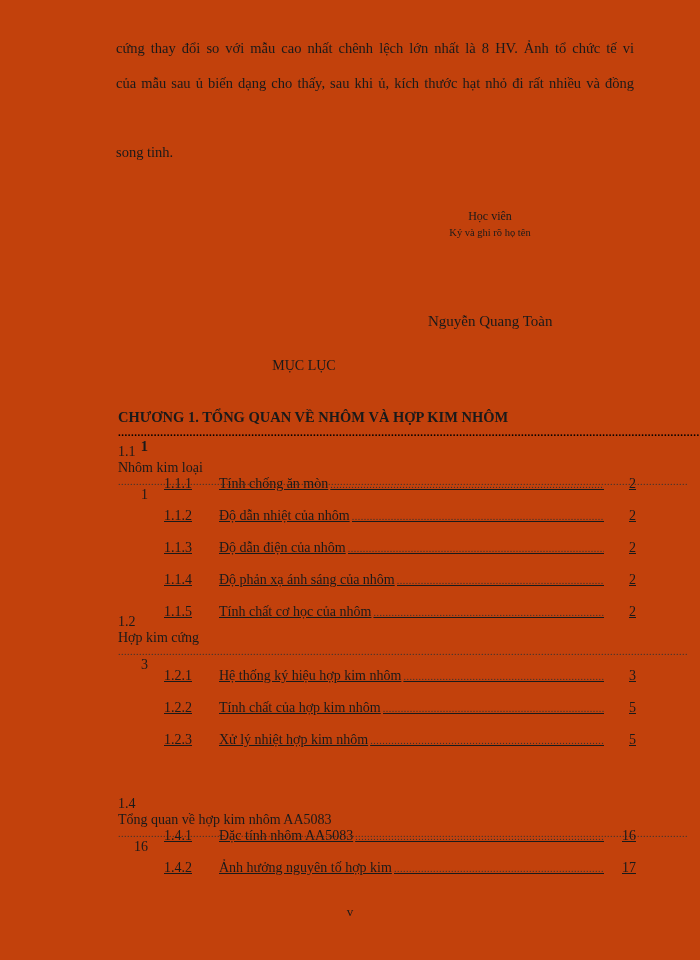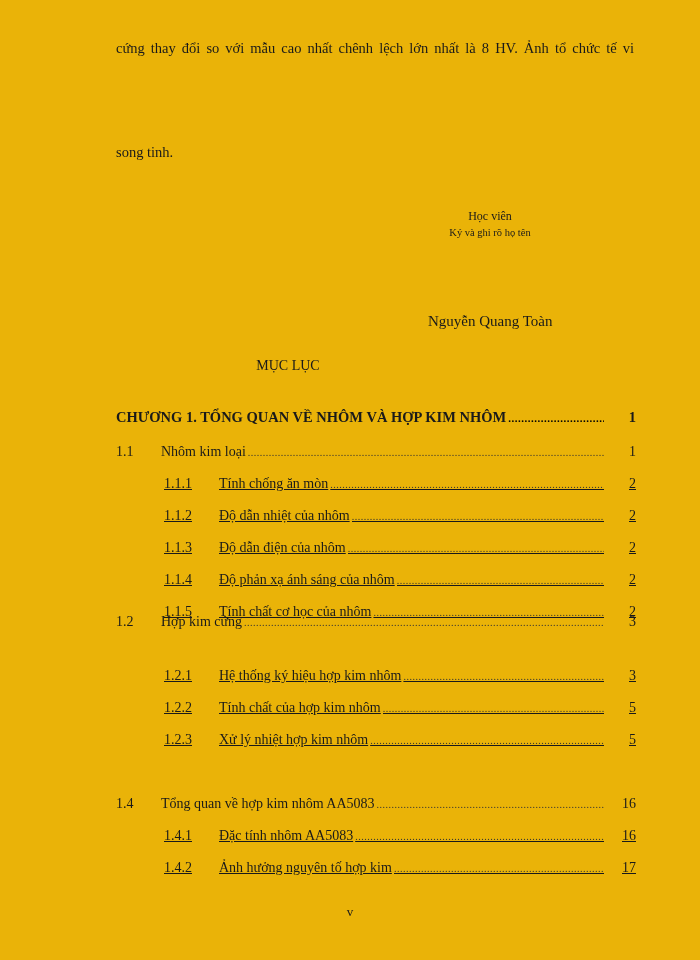--- a/index.html
+++ b/index.html
@@ -1,65 +1,66 @@
 <!DOCTYPE html>
 <html><head>
   <meta charset="utf-8">
   <style>
     html, body { margin: 0; padding: 0; background: #ffffff; }
     body {
       width: 700px; height: 960px; position: relative; overflow: hidden;
       font-family: "Liberation Serif", "DejaVu Serif", serif;
       color: #1a1a1a;
     }
-    .page { position: absolute; left: 0; top: 0; width: 700px; height: 960px; background: #eab308; }
+    .page { position: absolute; left: 0; top: 0; width: 700px; height: 960px; background: #c2410c; }
 
     .para-line {
       position: absolute; left: 116px; width: 518px;
       font-size: 14.5px; line-height: 18px; white-space: nowrap;
       text-align: justify; text-align-last: justify;
     }
     .para-line.last { text-align-last: left; }
 
     .sign-title { position: absolute; left: 440px; width: 100px; text-align: center; font-size: 12px; top: 209px; }
     .sign-sub { position: absolute; left: 425px; width: 130px; text-align: center; font-size: 10.5px; top: 227px; }
     .sign-name { position: absolute; left: 428px; font-size: 15px; top: 313px; }
 
-    .toc-title { position: absolute; left: 0; width: 576px; text-align: center; top: 358px; font-size: 14px; }
+    .toc-title { position: absolute; left: 0; width: 576px; text-align: center; top: 358px; font-size: 14px; padding-left: 16px; }
 
     .toc-row {
       position: absolute; display: flex; align-items: baseline;
       font-size: 14px; white-space: nowrap;
     }
     .toc-row .num { display: inline-block; }
     .toc-row .label { display: inline-block; }
     .toc-row .leader {
       flex: 1; overflow: hidden; margin: 0 2px; letter-spacing: 0.5px;
       color: #333; font-size: 10px;
     }
     .toc-row .leader::before {
       content: "..............................................................................................................................................................................................";
     }
     .toc-row .page-no { width: 30px; text-align: right; }
 
-    .lvl-ch { left: 116px; width: 520px; font-weight: bold; font-size: 14.5px; }
+    .lvl-ch { left: 116px; width: 520px; font-weight: bold; font-size: 14.5px; flex-direction: column; }
     .lvl-ch .leader { color: #000; font-size: 11px; }
-    .lvl-1 { left: 116px; width: 520px; }
+    .lvl-1 { left: 116px; width: 520px; flex-direction: column; }
     .lvl-1 .num { width: 45px; }
     .lvl-2 { left: 164px; width: 472px; text-decoration: underline; }
     .lvl-2 .num { width: 55px; }
 
     .footer-page { position: absolute; left: 0; width: 700px; text-align: center; top: 904px; font-size: 13px; }
   </style>
 </head>
 <body>
 
 <div class="page">
 
   <div class="para-line" style="top:39px">cứng thay đổi so với mẫu cao nhất chênh lệch lớn nhất là 8 HV. Ảnh tổ chức tế vi</div>
+  <div class="para-line" style="top:74px">của mẫu sau ủ biến dạng cho thấy, sau khi ủ, kích thước hạt nhỏ đi rất nhiều và đồng</div>
   <div class="para-line last" style="top:143px">song tinh.</div>
 
   <div class="sign-title">Học viên</div>
   <div class="sign-sub">Ký và ghi rõ họ tên</div>
   <div class="sign-name">Nguyễn Quang Toàn</div>
 
   <div class="toc-title">MỤC LỤC</div>
 
   <div class="toc-row lvl-ch" style="top:409px">
     <span class="label">CHƯƠNG 1. TỔNG QUAN VỀ NHÔM VÀ HỢP KIM NHÔM</span>

